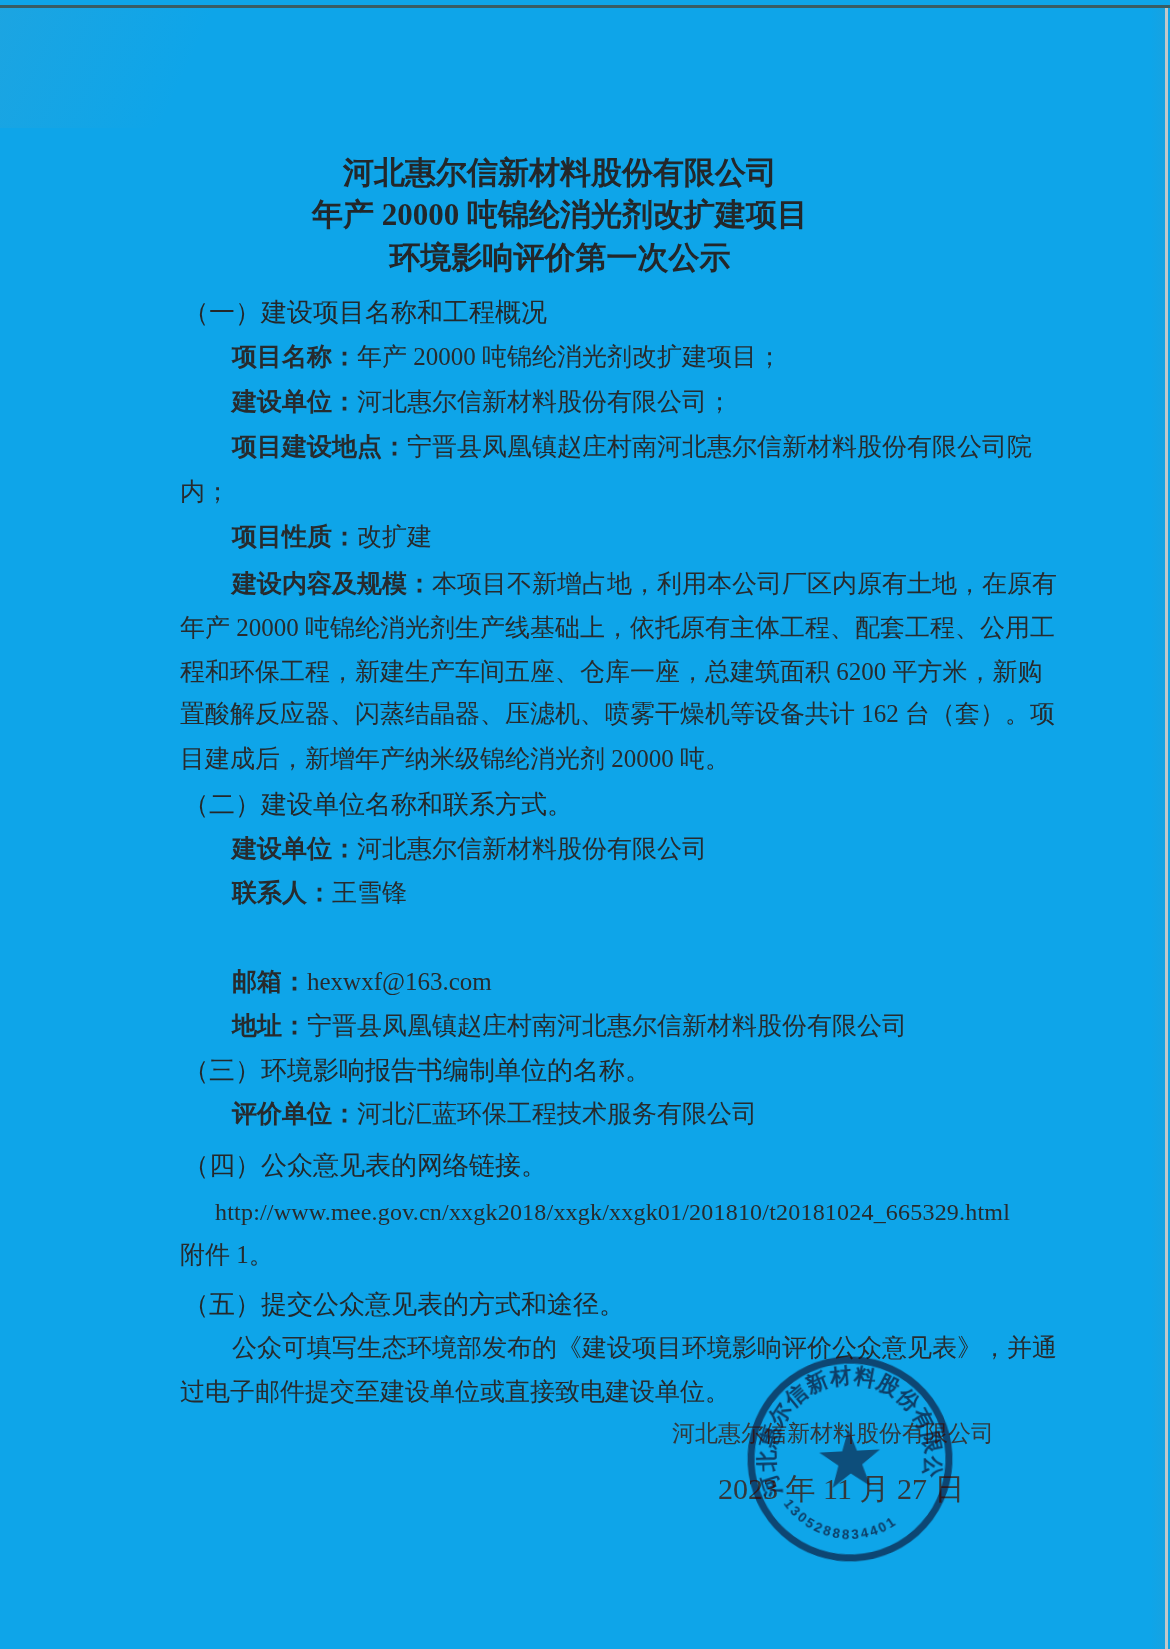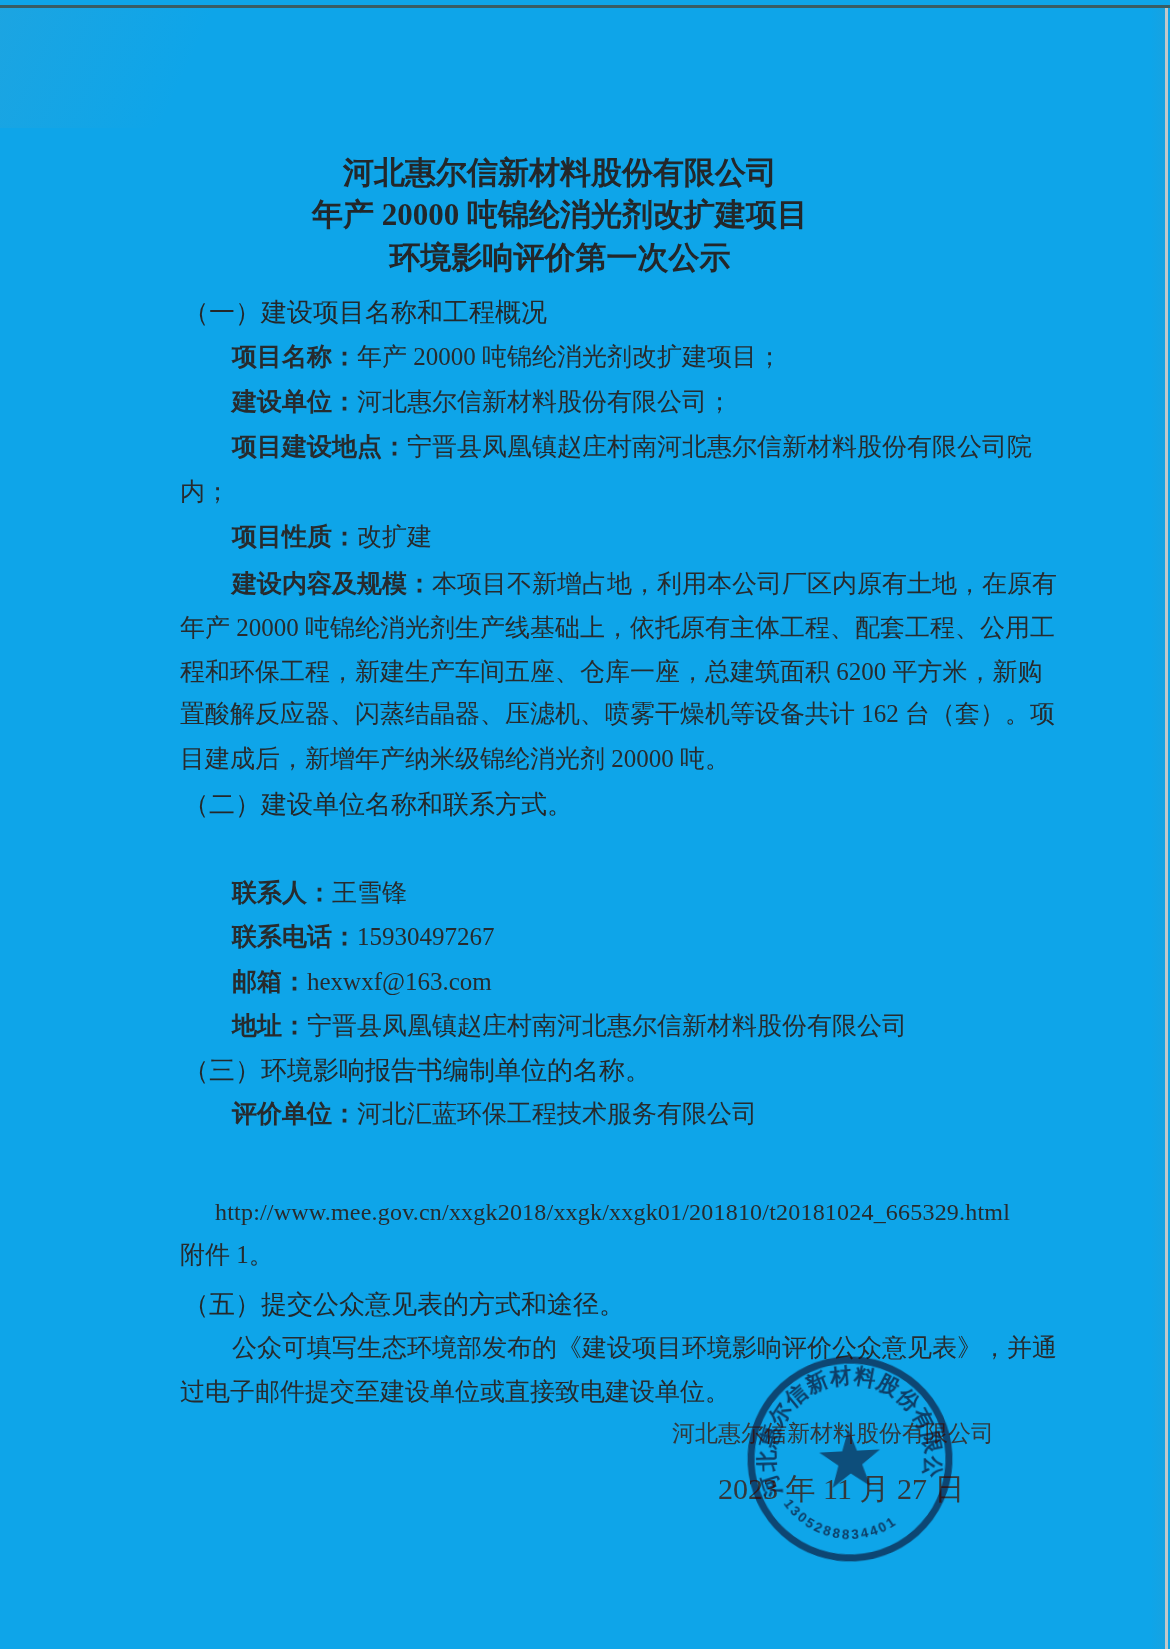--- a/index.html
+++ b/index.html
@@ -56,28 +56,29 @@
   <div class="line indent" style="top:522px"><span class="b">项目性质：</span><span>改扩建</span></div>
 
   <div class="line indent" style="top:569px"><span class="b">建设内容及规模：</span><span>本项目不新增占地，利用本公司厂区内原有土地，在原有</span></div>
   <div class="line flush" style="top:613px">年产 20000 吨锦纶消光剂生产线基础上，依托原有主体工程、配套工程、公用工</div>
   <div class="line flush" style="top:657px">程和环保工程，新建生产车间五座、仓库一座，总建筑面积 6200 平方米，新购</div>
   <div class="line flush" style="top:699px">置酸解反应器、闪蒸结晶器、压滤机、喷雾干燥机等设备共计 162 台（套）。项</div>
   <div class="line flush" style="top:744px">目建成后，新增年产纳米级锦纶消光剂 20000 吨。</div>
 
   <div class="line heading" style="top:789px">（二）建设单位名称和联系方式。</div>
 
+  <div class="line indent" style="top:834px"><span class="b">建设单位：</span><span>河北惠尔信新材料股份有限公司</span></div>
   <div class="line indent" style="top:878px"><span class="b">联系人：</span><span>王雪锋</span></div>
-  <div class="line indent" style="top:922px"><span class="b">联系电话：</span><span>15930497267</span></div>
   <div class="line indent" style="top:967px"><span class="b">邮箱：</span><span>hexwxf@163.com</span></div>
   <div class="line indent" style="top:1011px"><span class="b">地址：</span><span>宁晋县凤凰镇赵庄村南河北惠尔信新材料股份有限公司</span></div>
 
   <div class="line heading" style="top:1055px">（三）环境影响报告书编制单位的名称。</div>
   <div class="line indent" style="top:1099px"><span class="b">评价单位：</span><span>河北汇蓝环保工程技术服务有限公司</span></div>
 
+  <div class="line heading" style="top:1150px">（四）公众意见表的网络链接。</div>
   <div class="line url" style="top:1198px">http://www.mee.gov.cn/xxgk2018/xxgk/xxgk01/201810/t20181024_665329.html</div>
   <div class="line flush" style="top:1240px">附件 1。</div>
 
   <div class="line heading" style="top:1289px">（五）提交公众意见表的方式和途径。</div>
   <div class="line indent" style="top:1333px">公众可填写生态环境部发布的《建设项目环境影响评价公众意见表》，并通</div>
   <div class="line flush" style="top:1377px">过电子邮件提交至建设单位或直接致电建设单位。</div>
 
   <div class="line sig" style="top:1420px;left:672px">河北惠尔信新材料股份有限公司</div>
   <div class="line sig" style="top:1471px;left:718px;font-size:30px">2023 年 11 月 27 日</div>
 

